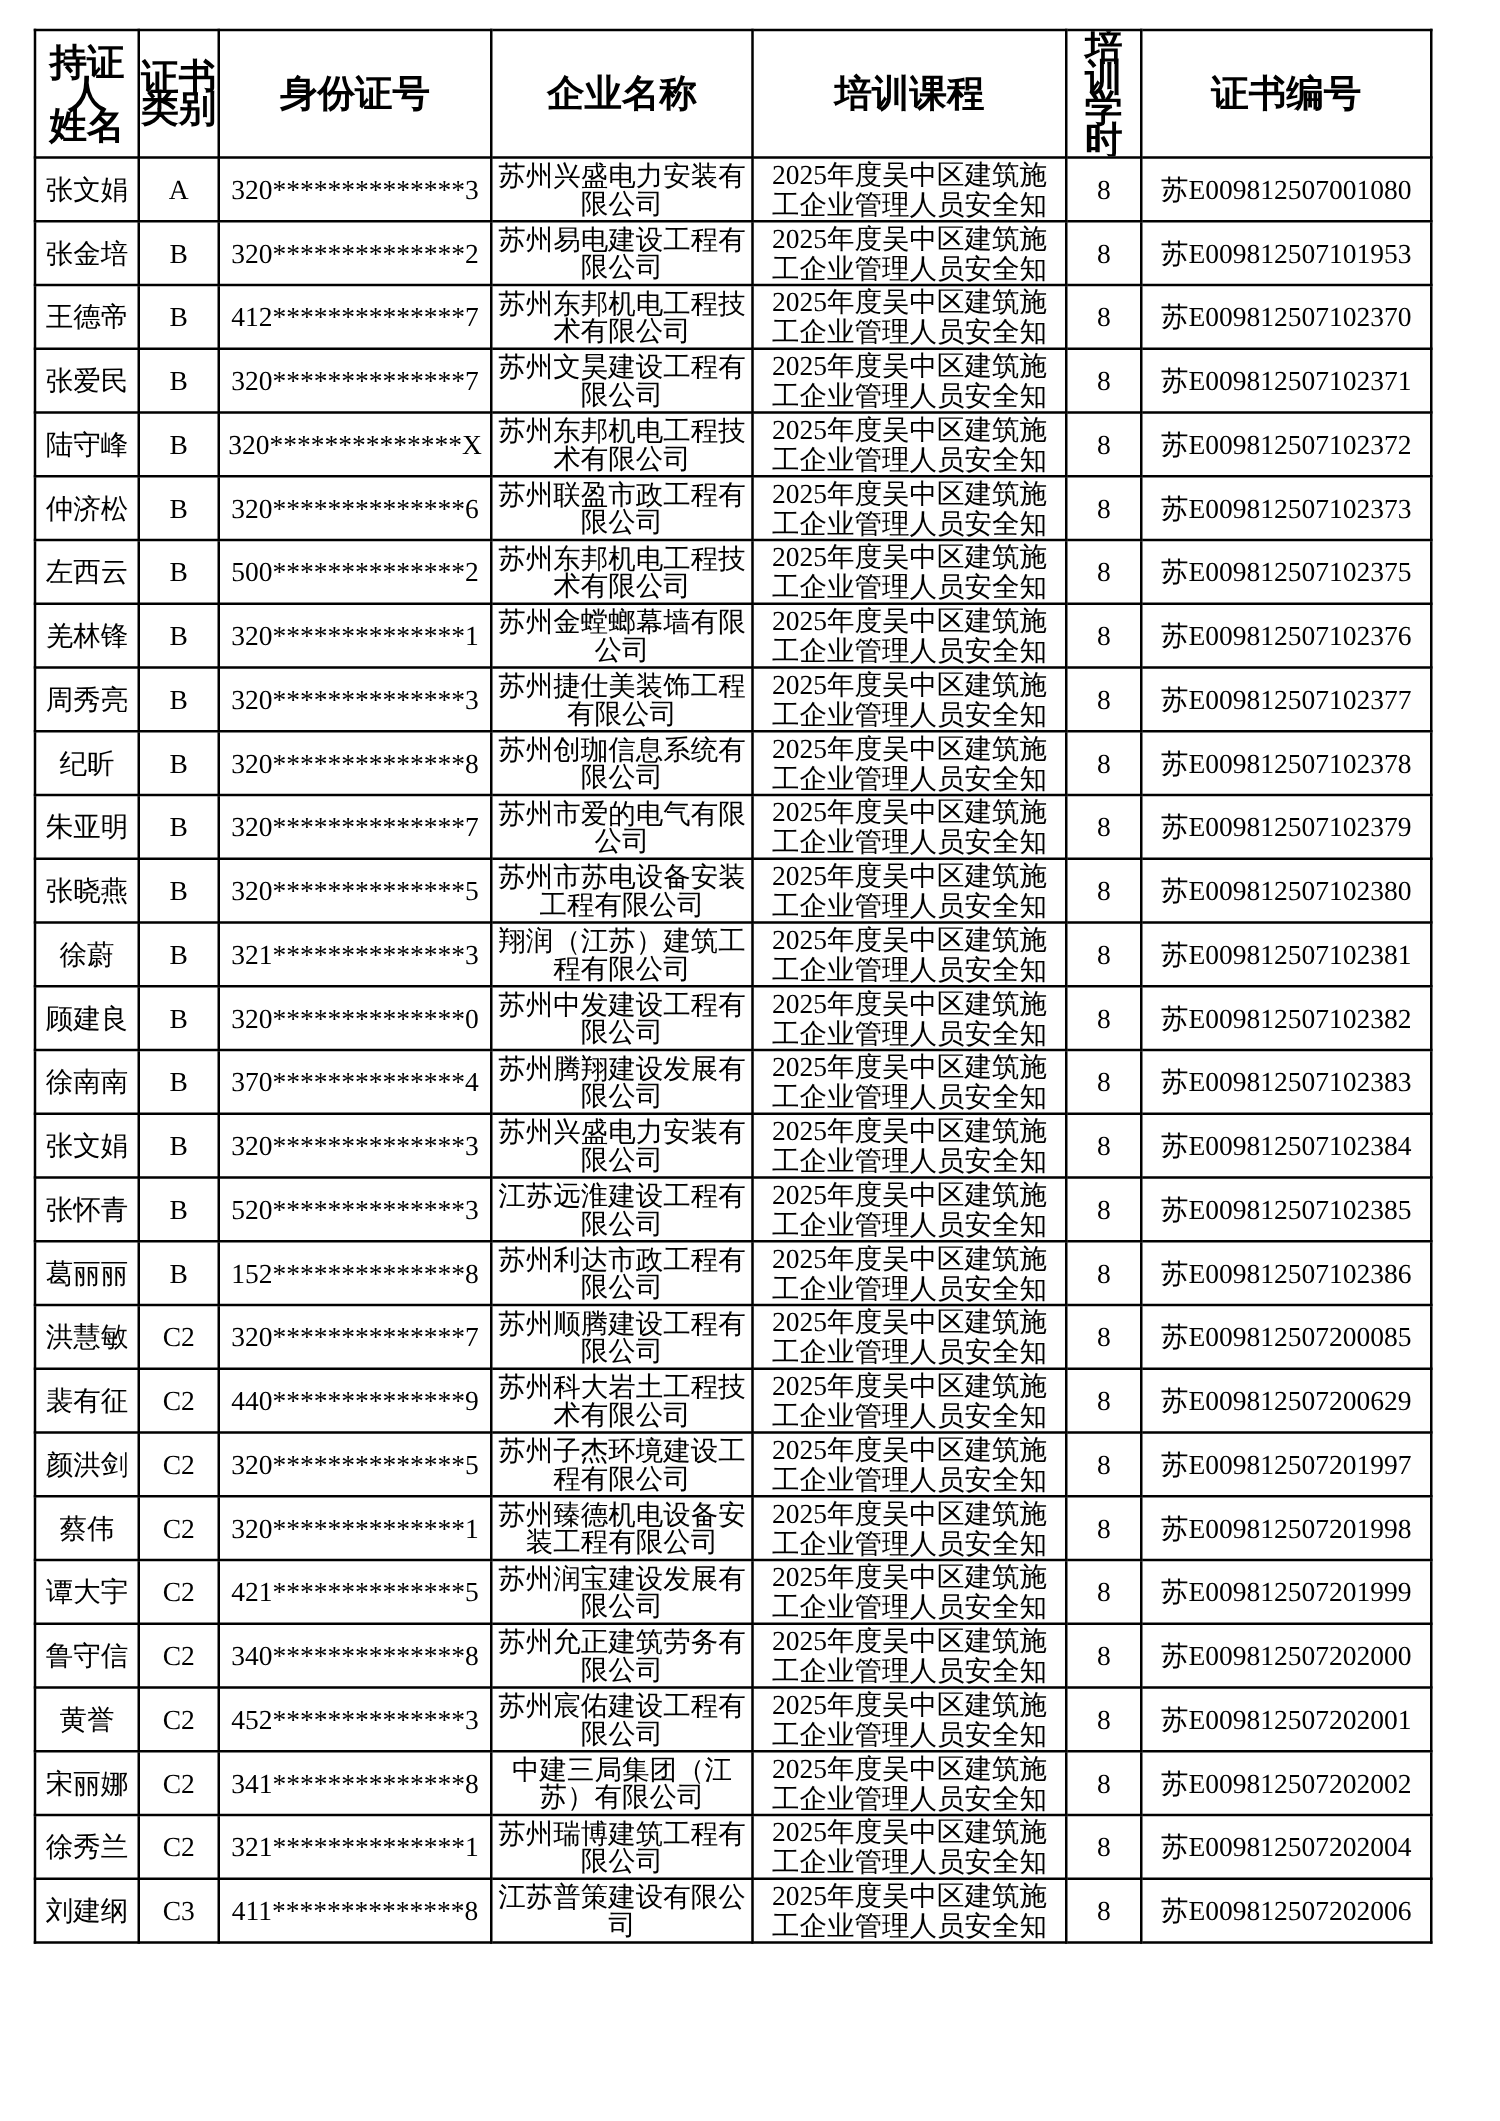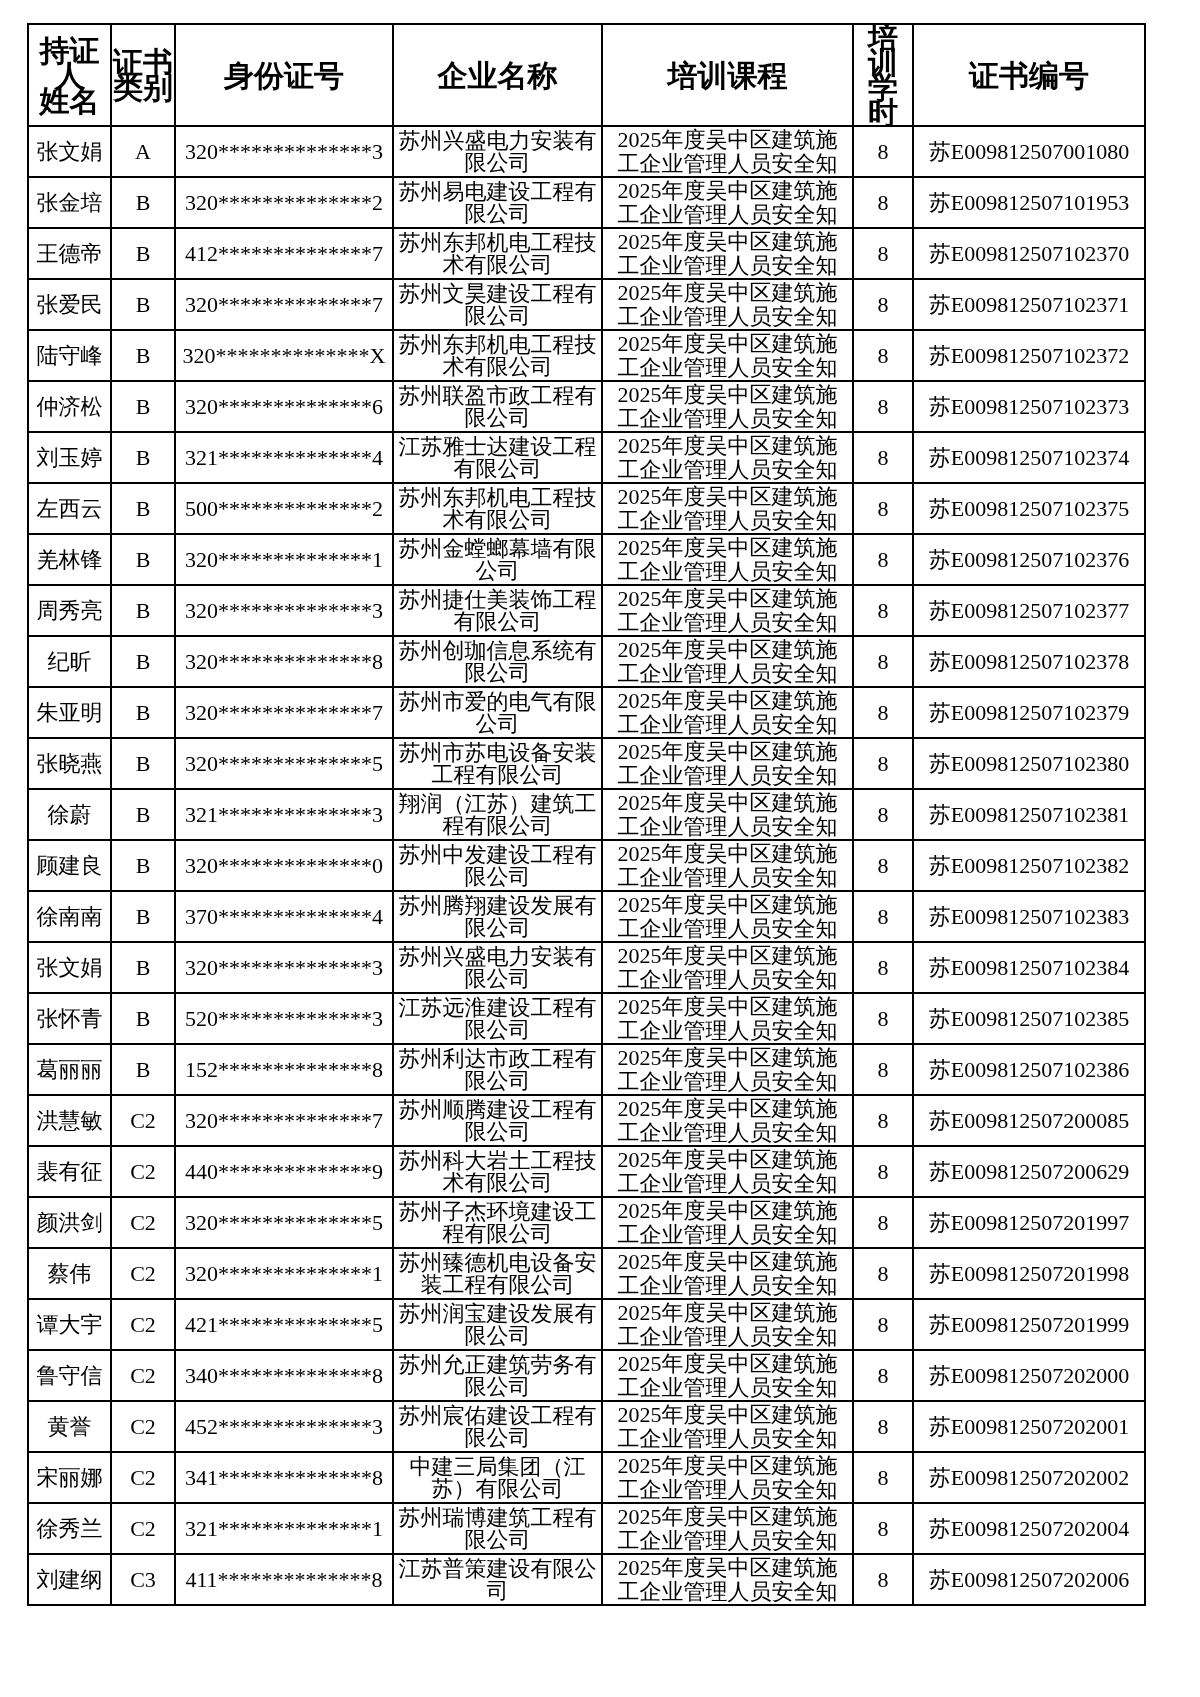--- a/index.html
+++ b/index.html
@@ -154,31 +154,20 @@
       <td class="cell-type">B</td>
       <td class="cell-id">320**************6</td>
       <td class="cell-company">苏州联盈市政工程有
 限公司</td>
       <td class="cell-course">2025年度吴中区建筑施
 工企业管理人员安全知</td>
       <td class="cell-hours">8</td>
       <td class="cell-cert">苏E009812507102373</td>
     </tr>
         <tr>
-      <td class="cell-name">刘玉婷</td>
-      <td class="cell-type">B</td>
-      <td class="cell-id">321**************4</td>
-      <td class="cell-company">江苏雅士达建设工程
-有限公司</td>
-      <td class="cell-course">2025年度吴中区建筑施
-工企业管理人员安全知</td>
-      <td class="cell-hours">8</td>
-      <td class="cell-cert">苏E009812507102374</td>
-    </tr>
-        <tr>
       <td class="cell-name">左西云</td>
       <td class="cell-type">B</td>
       <td class="cell-id">500**************2</td>
       <td class="cell-company">苏州东邦机电工程技
 术有限公司</td>
       <td class="cell-course">2025年度吴中区建筑施
 工企业管理人员安全知</td>
       <td class="cell-hours">8</td>
       <td class="cell-cert">苏E009812507102375</td>
     </tr>

